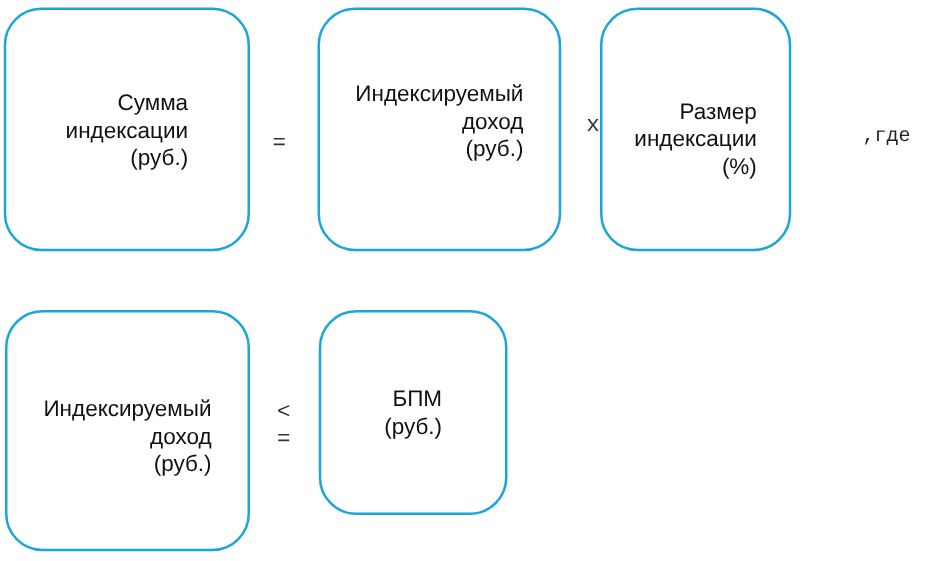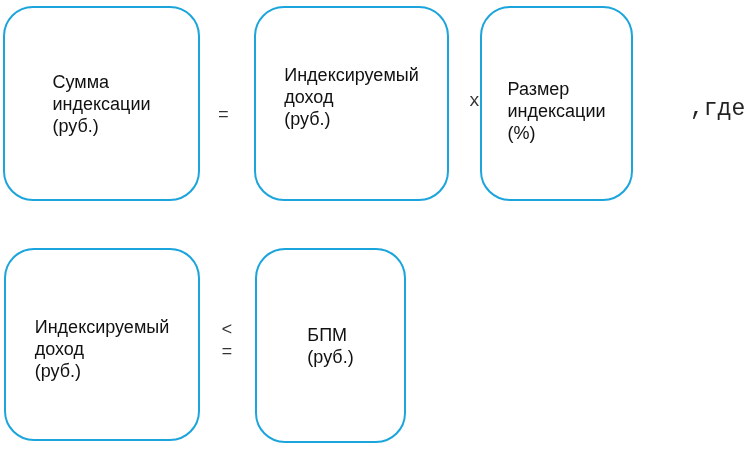--- a/index.html
+++ b/index.html
@@ -17,38 +17,38 @@
     }
     .box {
       position: absolute;
       box-sizing: border-box;
       border: 2px solid #1ba5dc;
       border-radius: 30px;
       background: #ffffff;
       display: flex;
       align-items: center;
       justify-content: center;
-      text-align: left;
+      text-align: right;
     }
     .box-text {
       font-size: 18px;
       line-height: 22px;
       white-space: pre-line;
     }
     .op {
       position: absolute;
       font-family: "Liberation Mono", monospace;
       font-size: 18px;
       color: #333333;
       line-height: 18px;
     }
     .where {
       position: absolute;
       font-family: "Liberation Mono", monospace;
-      font-size: 23px;
+      font-size: 16px;
       color: #222222;
       line-height: 18px;
     }
     .stacked {
       position: absolute;
       font-family: "Liberation Mono", monospace;
       font-size: 18px;
       color: #333333;
       line-height: 22px;
       text-align: center;
@@ -86,16 +86,16 @@
   <span class="box-text" style="margin-top:8px;">Индексируемый
 доход
 (руб.)</span>
 </div>
 
 <div class="stacked" style="left:217px; top:319px;">
   <div>&lt;</div>
   <div>=</div>
 </div>
 
-<div class="box" style="left:255px; top:248px; width:151px; height:195px;">
+<div class="box" style="left:255px; top:248px; width:151px; height:164px;">
   <span class="box-text" style="margin-top:0px;">БПМ
 (руб.)</span>
 </div>
 
 </body></html>

